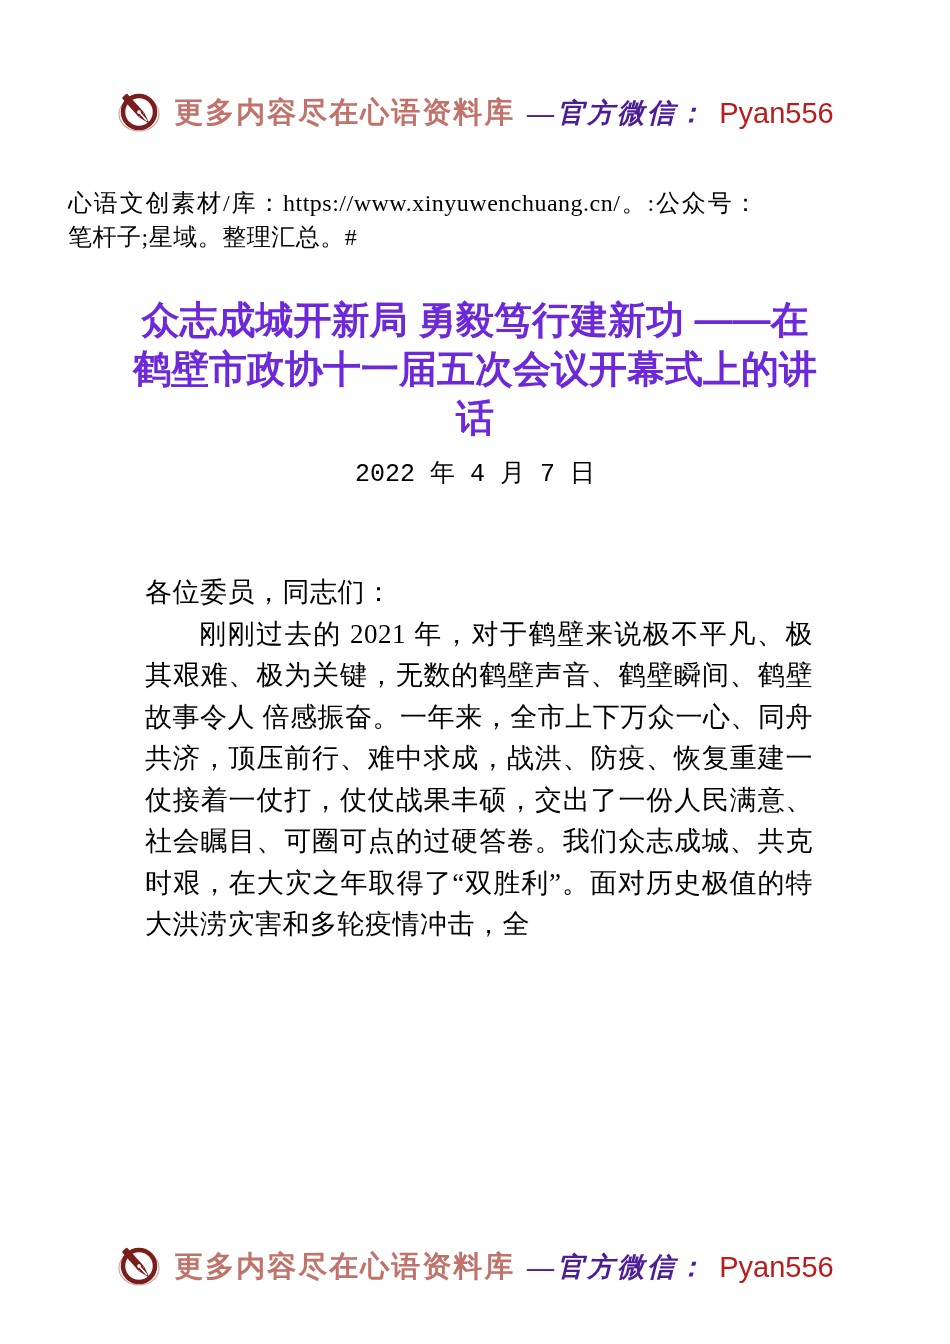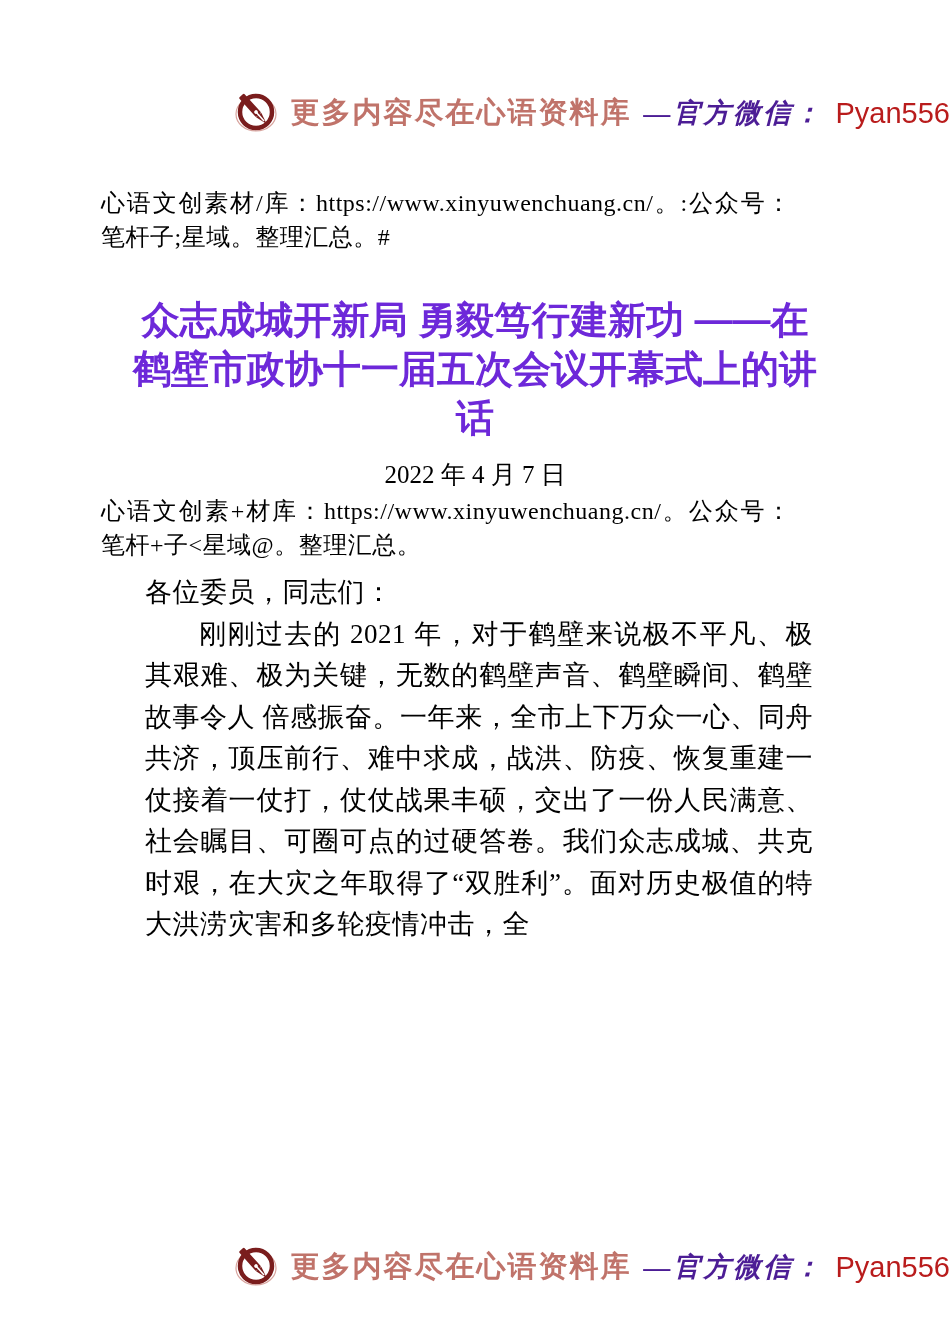--- a/index.html
+++ b/index.html
@@ -10,21 +10,21 @@
     height: 1344px;
     background: #ffffff;
     overflow: hidden;
     font-family: "Liberation Serif", serif;
     color: #000000;
   }
   
   .watermark-row {
     display: flex;
     align-items: center;
-    justify-content: flex-end;
+    justify-content: center;
     gap: 12px;
     width: 100%;
   }
   .watermark-header { position: absolute; top: 88px; left: 0; }
   .watermark-footer { position: absolute; bottom: 52px; left: 0; }
   .wm-logo { width: 46px; height: 50px; flex: 0 0 auto; }
   .wm-brand {
     color: #c0736a;
     font-size: 29px;
     font-weight: 700;
@@ -37,21 +37,21 @@
     font-weight: 600;
     letter-spacing: 3px;
   }
   .wm-id {
     color: #b91c1c;
     font-size: 29px;
     font-family: "Liberation Sans", sans-serif;
   }
   
   .note {
-    margin: 0 101px;
+    margin: 0 68px;
     width: 690px;
     font-size: 24px;
     line-height: 34px;
     letter-spacing: 0.5px;
     text-align: justify;
   }
   .note-top { position: absolute; top: 186px; }
   .note-mid { position: absolute; top: 494px; }
   
   .doc-title {
@@ -68,20 +68,21 @@
     color: #6d28d9;
   }
   .doc-date {
     position: absolute;
     top: 460px;
     left: 0;
     width: 100%;
     text-align: center;
     font-size: 25px;
     line-height: 30px;
+    font-family: Liberation Mono, monospace;
   }
   
   .doc-body {
     position: absolute;
     top: 572px;
     left: 145px;
     width: 668px;
     max-height: 672px;
     overflow: hidden;
     font-size: 27px;
@@ -111,21 +112,20 @@
       <span class="wm-label">—官方微信：</span>
       <span class="wm-id">Pyan556</span>
   </div>
 
   <div class="note note-top">心语文创素材/库：https://www.xinyuwenchuang.cn/。:公众号：笔杆子;星域。整理汇总。#</div>
 
   <h1 class="doc-title">众志成城开新局 勇毅笃行建新功 ——在鹤壁市政协十一届五次会议开幕式上的讲话</h1>
 
   <div class="doc-date">2022 年 4 月 7 日</div>
 
-  <div class="note note-mid">心语文创素+材库：https://www.xinyuwenchuang.cn/。公众号：笔杆+子&lt;星域@。整理汇总。</div>
 
   <div class="doc-body">
 
   <p class="para">各位委员，同志们：</p>
       <p class="para indent">刚刚过去的 2021 年，对于鹤壁来说极不平凡、极其艰难、极为关键，无数的鹤壁声音、鹤壁瞬间、鹤壁故事令人 倍感振奋。一年来，全市上下万众一心、同舟共济，顶压前行、难中求成，战洪、防疫、恢复重建一仗接着一仗打，仗仗战果丰硕，交出了一份人民满意、社会瞩目、可圈可点的过硬答卷。我们众志成城、共克时艰，在大灾之年取得了“双胜利”。面对历史极值的特大洪涝灾害和多轮疫情冲击，全</p>
     </div>
 
   <div class="watermark-row watermark-footer">
     <svg class="wm-logo" viewBox="0 0 46 50" aria-hidden="true">
       <ellipse cx="23" cy="26" rx="20" ry="17" fill="none" stroke="#d8a49e" stroke-width="1.2"></ellipse>

